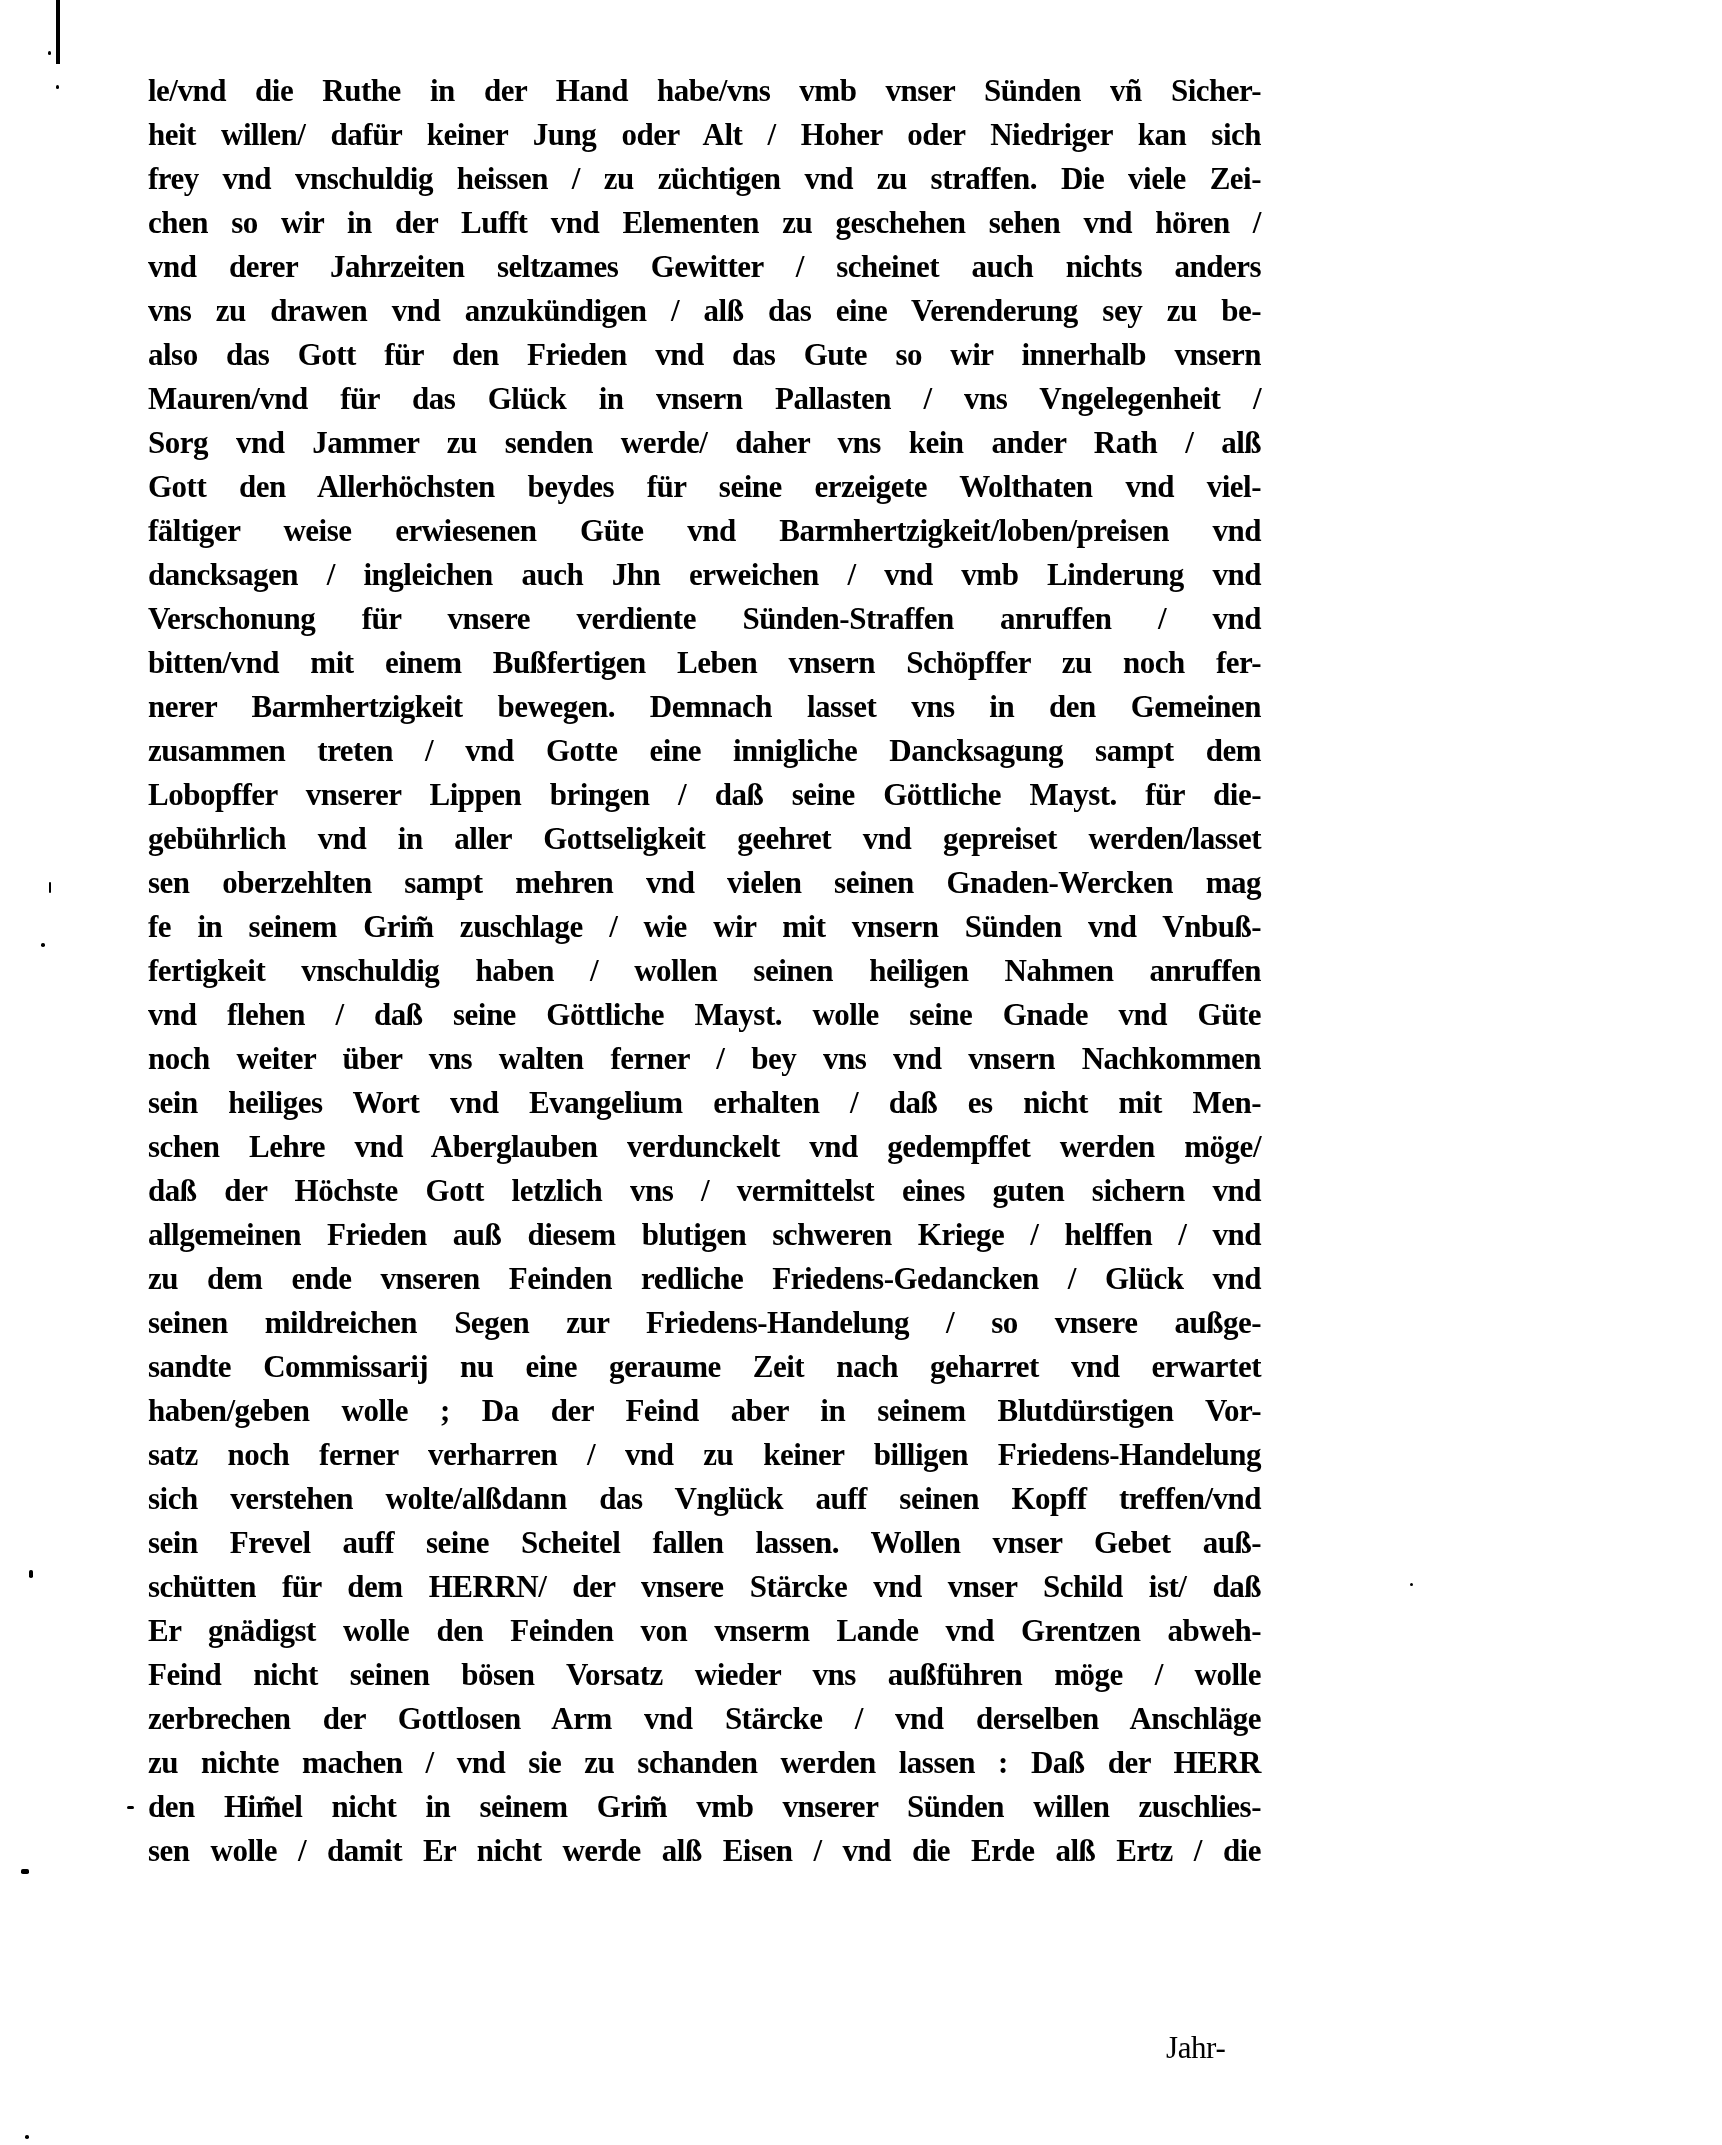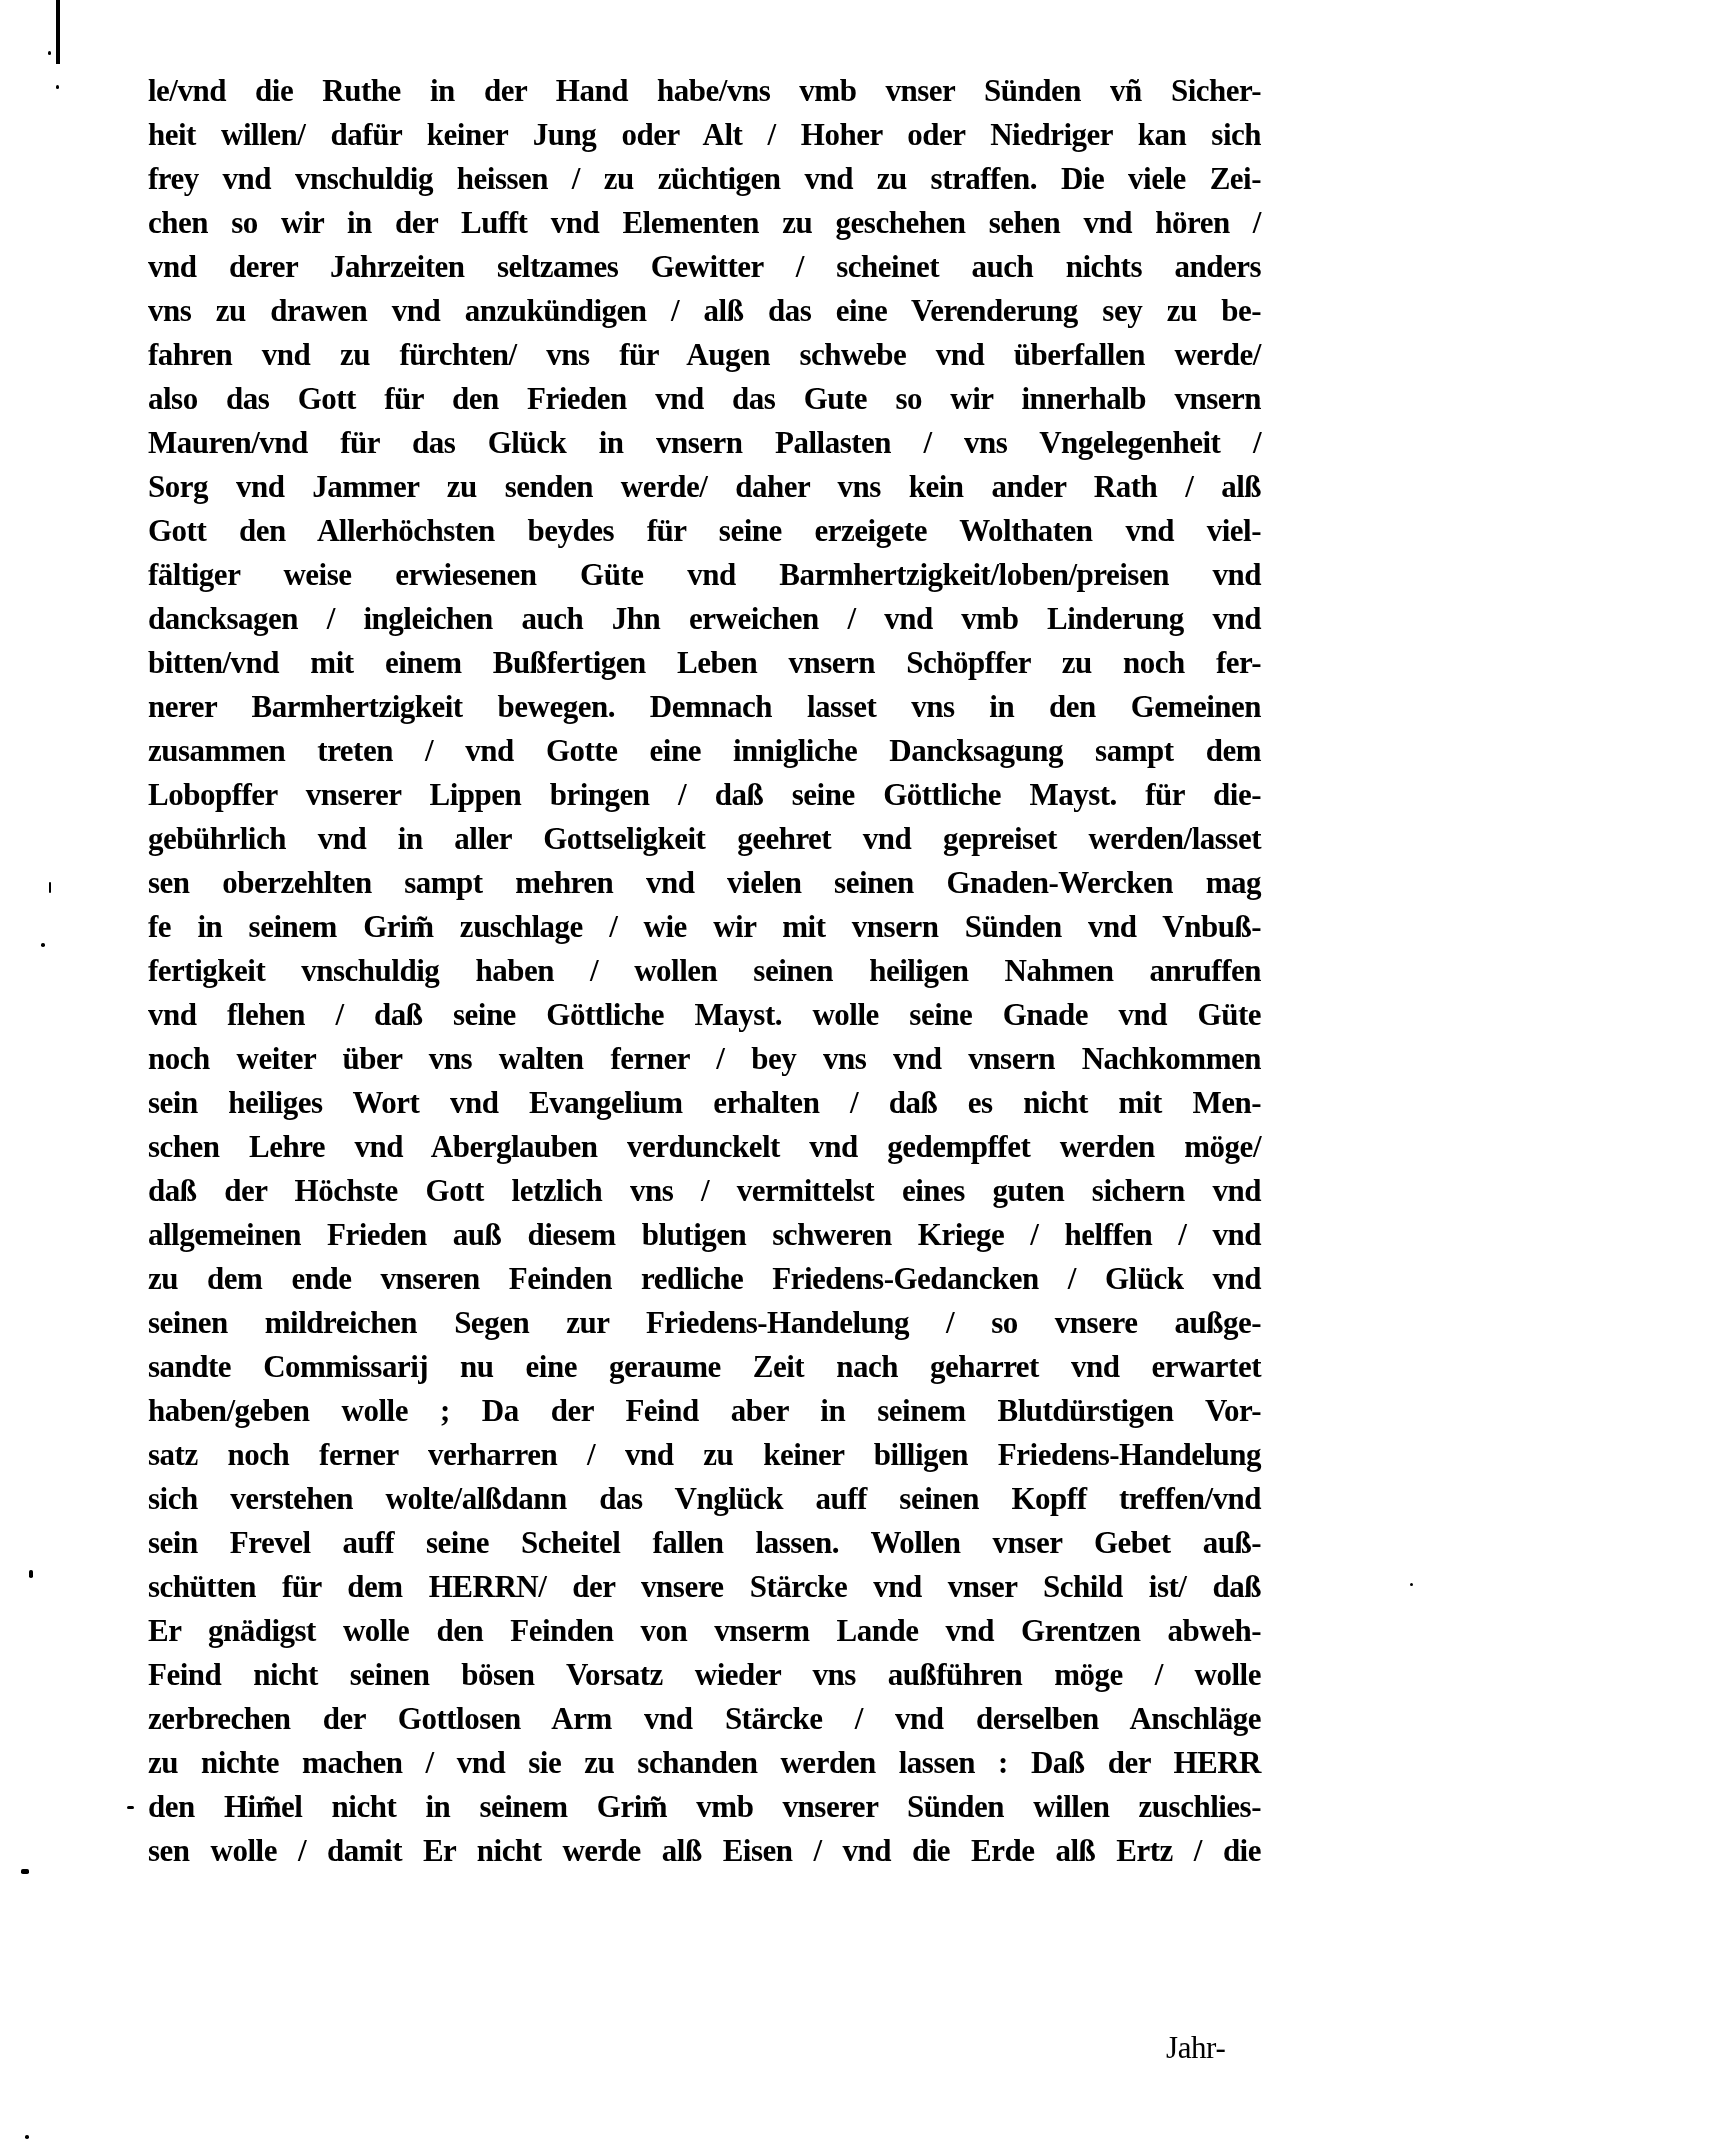--- a/index.html
+++ b/index.html
@@ -66,27 +66,27 @@
 <div class="speck" style="left:25px; top:2135px; width:4.4px; height:4.4px;"></div>
 <div class="speck" style="left:1410px; top:1583px; width:2.6px; height:2.6px;"></div>
 
 <main class="page-body" id="page-body">
     <div class="text-line">le/vnd die Ruthe in der Hand habe/vns vmb vnser Sünden vñ Sicher-</div>
     <div class="text-line">heit willen/ dafür keiner Jung oder Alt / Hoher oder Niedriger kan sich</div>
     <div class="text-line">frey vnd vnschuldig heissen / zu züchtigen vnd zu straffen.   Die viele Zei-</div>
     <div class="text-line">chen so wir in der Lufft vnd Elementen zu geschehen sehen vnd hören /</div>
     <div class="text-line">vnd derer Jahrzeiten seltzames Gewitter / scheinet auch nichts anders</div>
     <div class="text-line">vns zu drawen vnd anzukündigen / alß das eine Verenderung sey zu be-</div>
-    <div class="text-line">fahren vnd zu fürchten/ vns für Augen schwebe vnd überfallen werde/</div>
     <div class="text-line">also das Gott für den Frieden vnd das Gute so wir innerhalb vnsern</div>
     <div class="text-line">Mauren/vnd für das Glück in vnsern Pallasten / vns Vngelegenheit /</div>
     <div class="text-line">Sorg vnd Jammer zu senden werde/ daher vns kein ander Rath / alß</div>
     <div class="text-line">Gott den Allerhöchsten beydes für seine erzeigete Wolthaten vnd viel-</div>
     <div class="text-line">fältiger weise erwiesenen Güte vnd Barmhertzigkeit/loben/preisen vnd</div>
     <div class="text-line">dancksagen / ingleichen auch Jhn erweichen / vnd vmb Linderung vnd</div>
+    <div class="text-line">Verschonung für vnsere verdiente Sünden-Straffen anruffen / vnd</div>
     <div class="text-line">bitten/vnd mit einem Bußfertigen Leben vnsern Schöpffer zu noch fer-</div>
     <div class="text-line">nerer Barmhertzigkeit bewegen. Demnach lasset vns in den Gemeinen</div>
     <div class="text-line">zusammen treten / vnd Gotte eine innigliche Dancksagung sampt dem</div>
     <div class="text-line">Lobopffer vnserer Lippen bringen / daß seine Göttliche Mayst. für die-</div>
     <div class="text-line">gebührlich vnd in aller Gottseligkeit geehret vnd gepreiset werden/lasset</div>
     <div class="text-line">sen oberzehlten sampt mehren vnd vielen seinen Gnaden-Wercken mag</div>
     <div class="text-line">fe in seinem Grim̃ zuschlage / wie wir mit vnsern Sünden vnd Vnbuß-</div>
     <div class="text-line">fertigkeit vnschuldig haben / wollen seinen heiligen Nahmen anruffen</div>
     <div class="text-line">vnd flehen / daß seine Göttliche Mayst. wolle seine Gnade vnd Güte</div>
     <div class="text-line">noch weiter über vns walten ferner / bey vns vnd vnsern Nachkommen</div>

